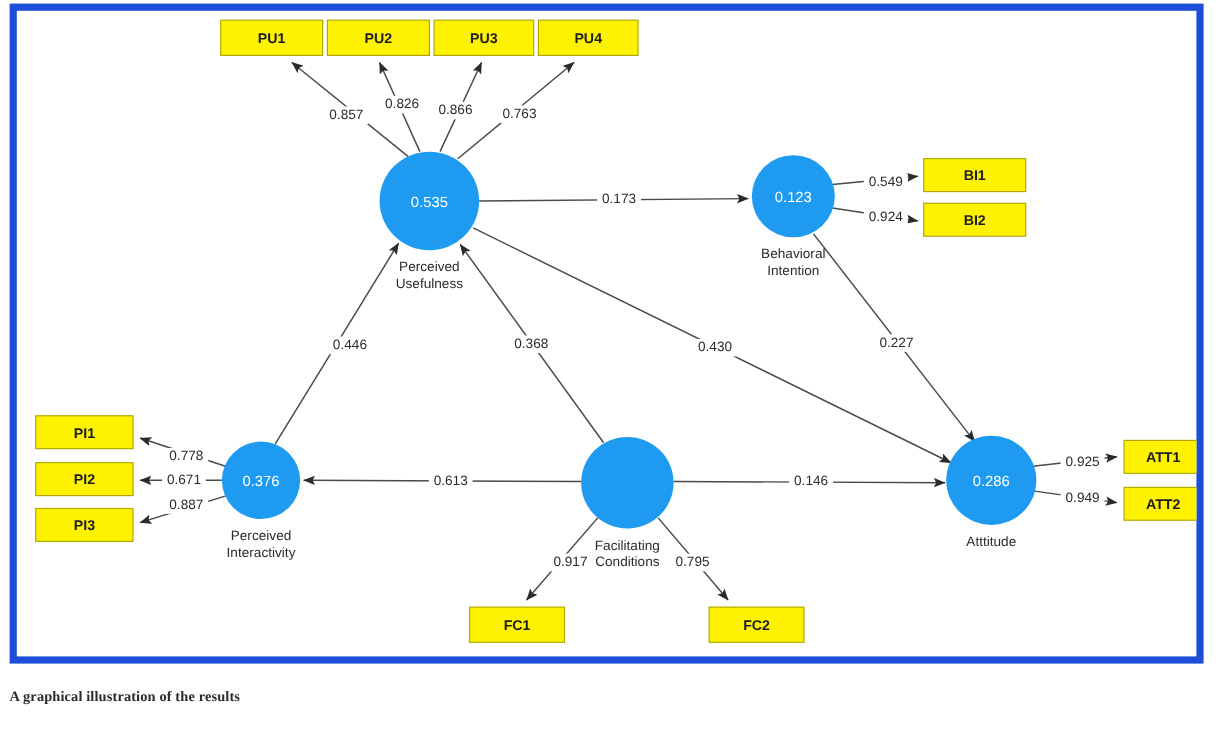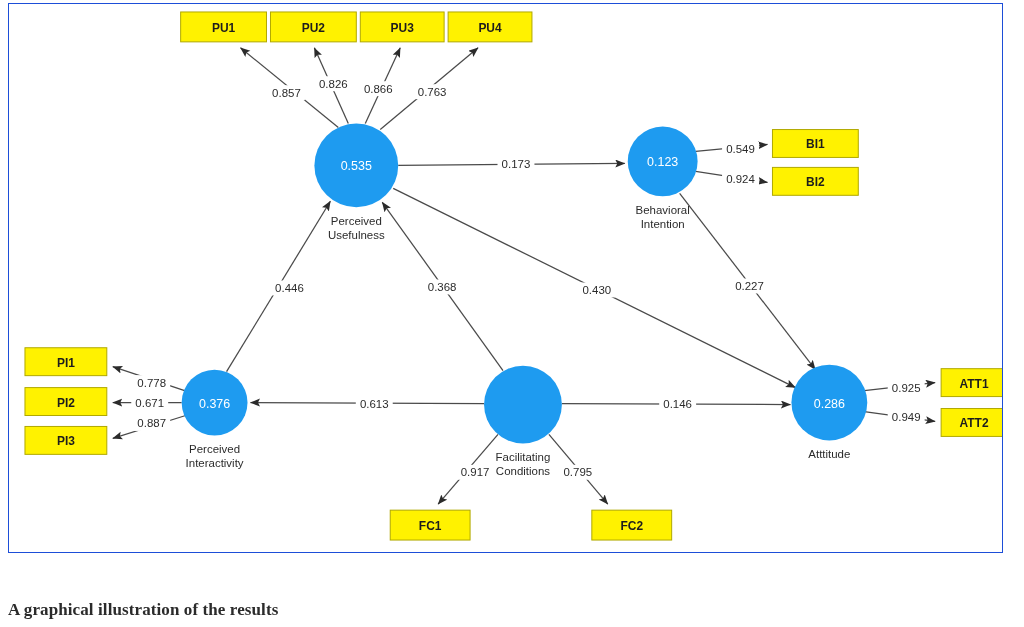--- a/index.html
+++ b/index.html
@@ -15,21 +15,21 @@
     overflow: hidden;
     position: relative;
   }
   #figure-panel {
     position: absolute;
     left: 8px;
     top: 3px;
     width: 995px;
     height: 550px;
     background: #ffffff;
-    border: 1px solid #1d4ed8;
+    border: 6px solid #1d4ed8;
     box-sizing: border-box;
   }
   #diagram-svg {
     display: block;
     width: 100%;
     height: 100%;
   }
   .node-circle {
     stroke: none;
   }
@@ -70,23 +70,23 @@
     font-size: 11.5px;
     text-anchor: middle;
     dominant-baseline: central;
   }
   .edge-label-bg {
     fill: #ffffff;
   }
   #caption {
     position: absolute;
     left: 8px;
-    top: 600px;
+    top: 573px;
     font-family: "Liberation Serif", serif;
-    font-size: 17px;
+    font-size: 12px;
     font-weight: bold;
     color: #2b2b2b;
     letter-spacing: 0.1px;
   }
 </style>
 </head>
 <body>
 
 <div id="figure-panel">
   <svg id="diagram-svg" viewBox="0 0 995 550" preserveAspectRatio="none">

